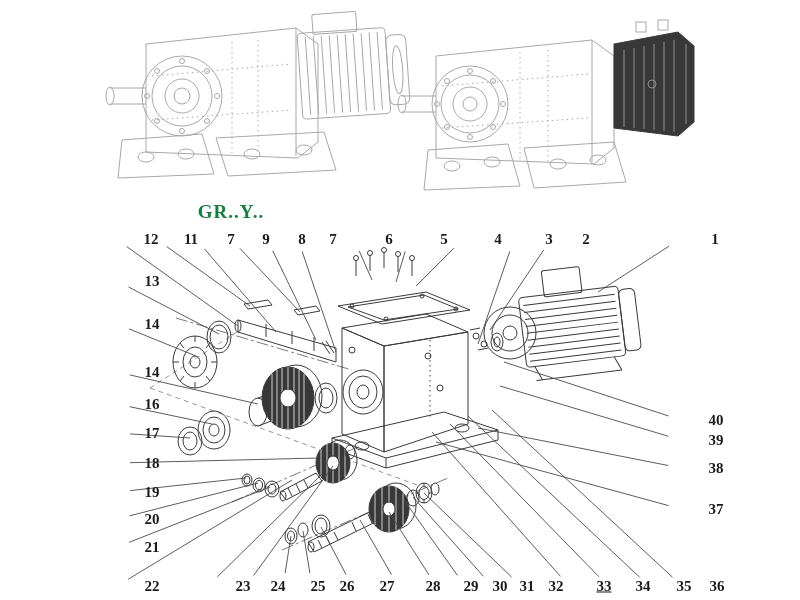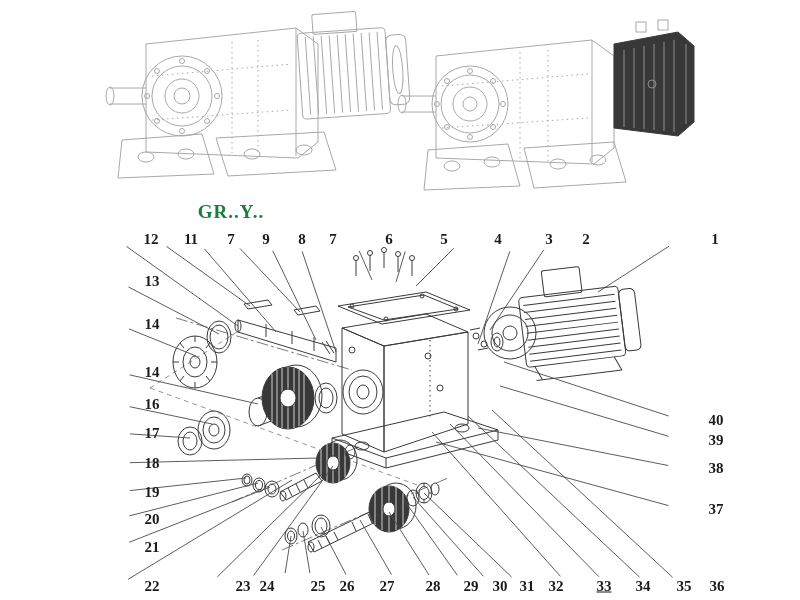--- a/index.html
+++ b/index.html
@@ -401,21 +401,21 @@
       <span class="callout" style="left: 117px; top: 324px;">14</span>
       <span class="callout" style="left: 117px; top: 372px;">14</span>
       <span class="callout" style="left: 117px; top: 404px;">16</span>
       <span class="callout" style="left: 117px; top: 433px;">17</span>
       <span class="callout" style="left: 117px; top: 463px;">18</span>
       <span class="callout" style="left: 117px; top: 492px;">19</span>
       <span class="callout" style="left: 117px; top: 519px;">20</span>
       <span class="callout" style="left: 117px; top: 547px;">21</span>
       <span class="callout" style="left: 117px; top: 586px; text-align: right;">22</span>
       <span class="callout" style="left: 208px; top: 586px;">23</span>
-      <span class="callout" style="left: 232px; top: 586px;">24</span>
+      <span class="callout" style="left: 243px; top: 586px;">24</span>
       <span class="callout" style="left: 283px; top: 586px;">25</span>
       <span class="callout" style="left: 312px; top: 586px;">26</span>
       <span class="callout" style="left: 352px; top: 586px;">27</span>
       <span class="callout" style="left: 398px; top: 586px;">28</span>
       <span class="callout" style="left: 436px; top: 586px;">29</span>
       <span class="callout" style="left: 465px; top: 586px;">30</span>
       <span class="callout" style="left: 492px; top: 586px;">31</span>
       <span class="callout" style="left: 521px; top: 586px;">32</span>
       <span class="callout" style="left: 569px; top: 586px; text-decoration: underline;">33</span>
       <span class="callout" style="left: 608px; top: 586px;">34</span>

